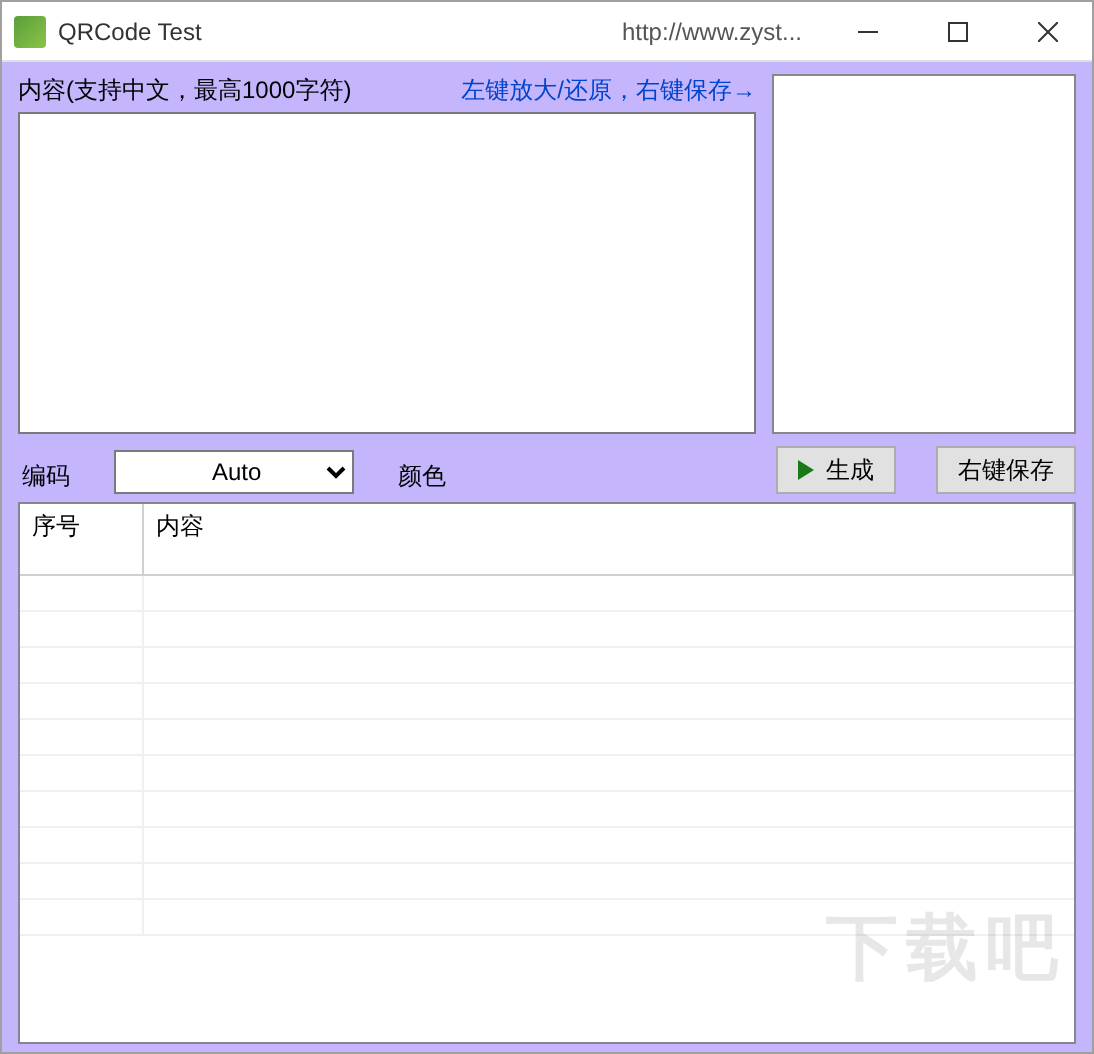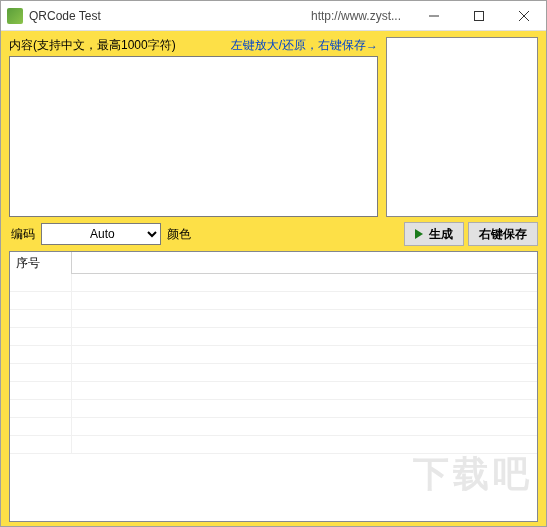--- a/index.html
+++ b/index.html
@@ -8,21 +8,21 @@
     font-size: 12px;
     background: #f0f0f0;
     width: 547px;
     height: 527px;
     overflow: hidden;
     position: relative;
   }
   .window {
     width: 547px;
     height: 527px;
-    background: #fde047;
+    background: #c4b5fd;
     border: 1px solid #a0a0a0;
     display: flex;
     flex-direction: column;
   }
   .titlebar {
     height: 30px;
     background: #fff;
     display: flex;
     align-items: center;
     border-bottom: 1px solid #e0e0e0;
@@ -75,22 +75,22 @@
     overflow-y: scroll;
   }
   .preview {
     width: 152px;
     height: 100%;
     border: 1px solid #888;
     background: #fff;
   }
   .mid-row {
     display: flex;
-    align-items: center;
-    gap: 4px;
+    align-items: flex-end;
+    gap: 20px;
     height: 26px;
   }
   .mid-row .lbl { padding: 0 2px; }
   select, .color-select {
     height: 22px;
     border: 1px solid #7a7a7a;
     background: #fff;
     font-family: inherit;
     font-size: 12px;
   }
@@ -111,43 +111,41 @@
     height: 24px;
     border: 1px solid #adadad;
     background: #e1e1e1;
     padding: 0 10px;
     display: flex;
     align-items: center;
     gap: 6px;
     cursor: pointer;
     font-family: inherit;
     font-size: 12px;
-    font-weight: bold;
   }
   .btn .tri {
     width: 0; height: 0;
     border-top: 5px solid transparent;
     border-bottom: 5px solid transparent;
     border-left: 8px solid #1a7a1a;
   }
   .mid-spacer { flex: 1; }
   .table-wrap {
     flex: 1;
     border: 1px solid #828790;
     background: #fff;
     display: flex;
     flex-direction: column;
     overflow: hidden;
   }
   .thead {
     display: flex;
     background: #fff;
     border-bottom: 1px solid #d0d0d0;
-    height: 22px;
-    flex-direction: column;
+    height: 36px;
   }
   .th {
     border-right: 1px solid #d0d0d0;
     padding: 3px 6px;
     background: #fff;
   }
   .th.seq { width: 62px; }
   .th.content { flex: 1; }
   .tbody {
     flex: 1;

